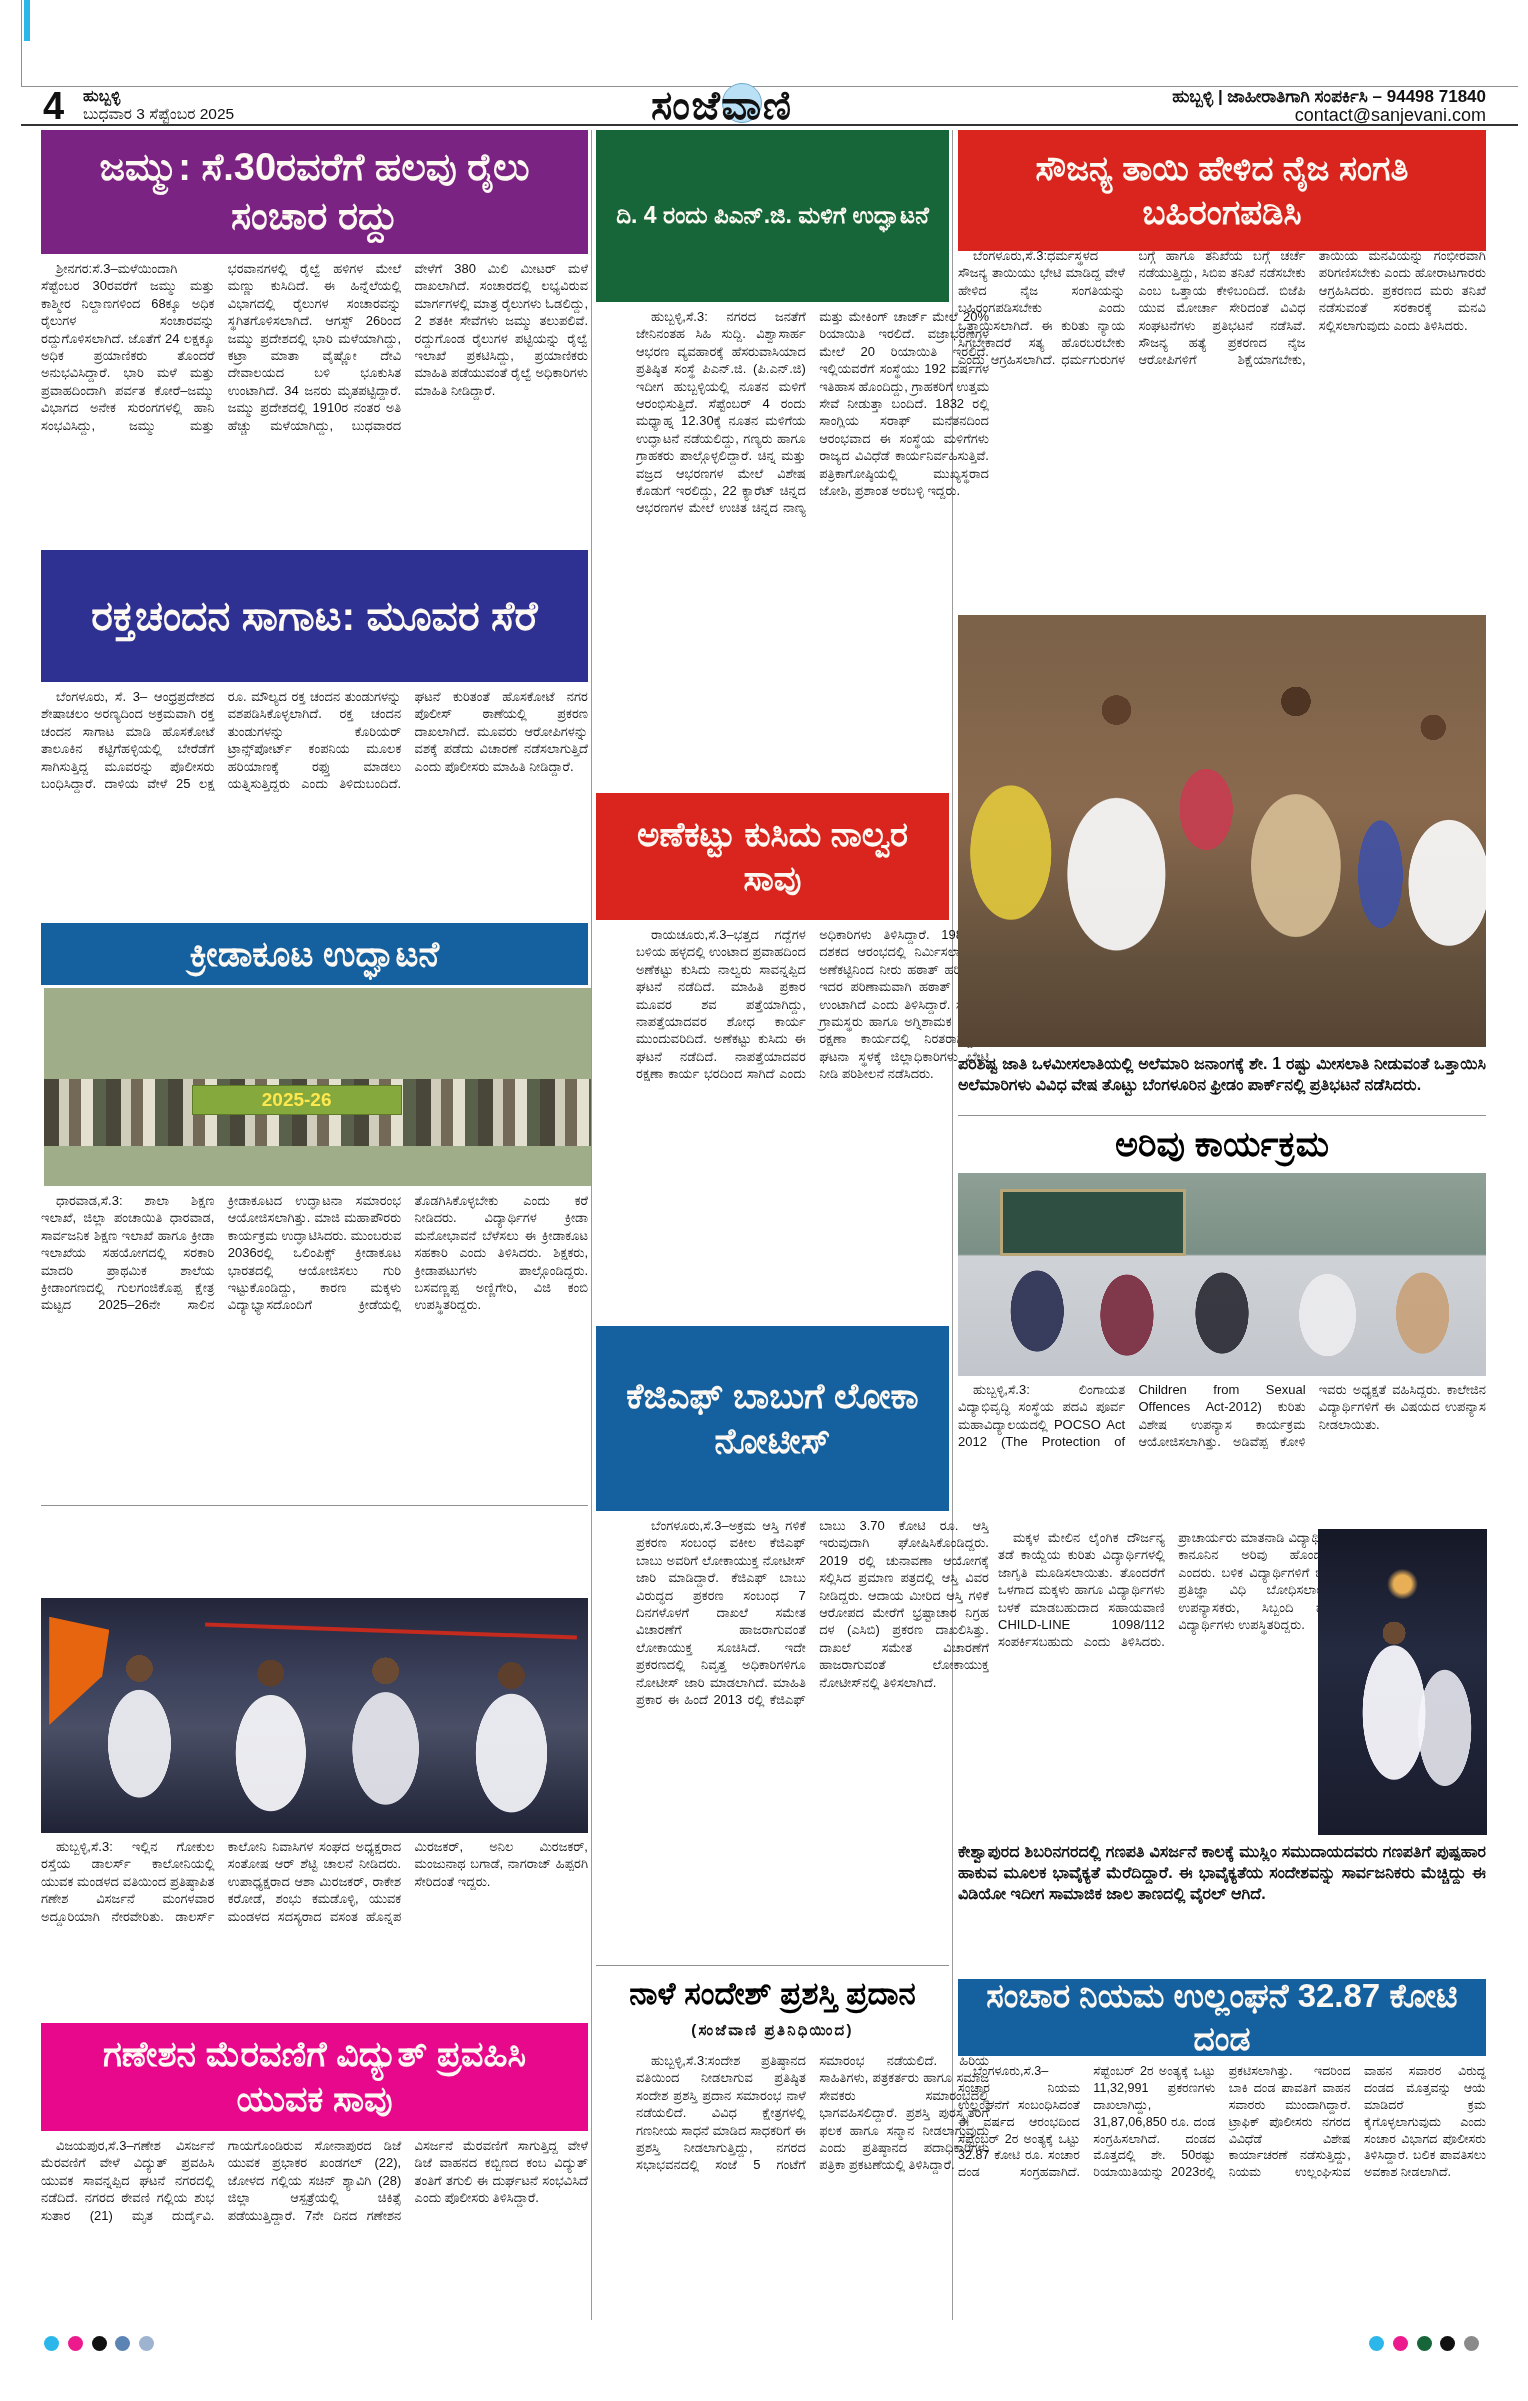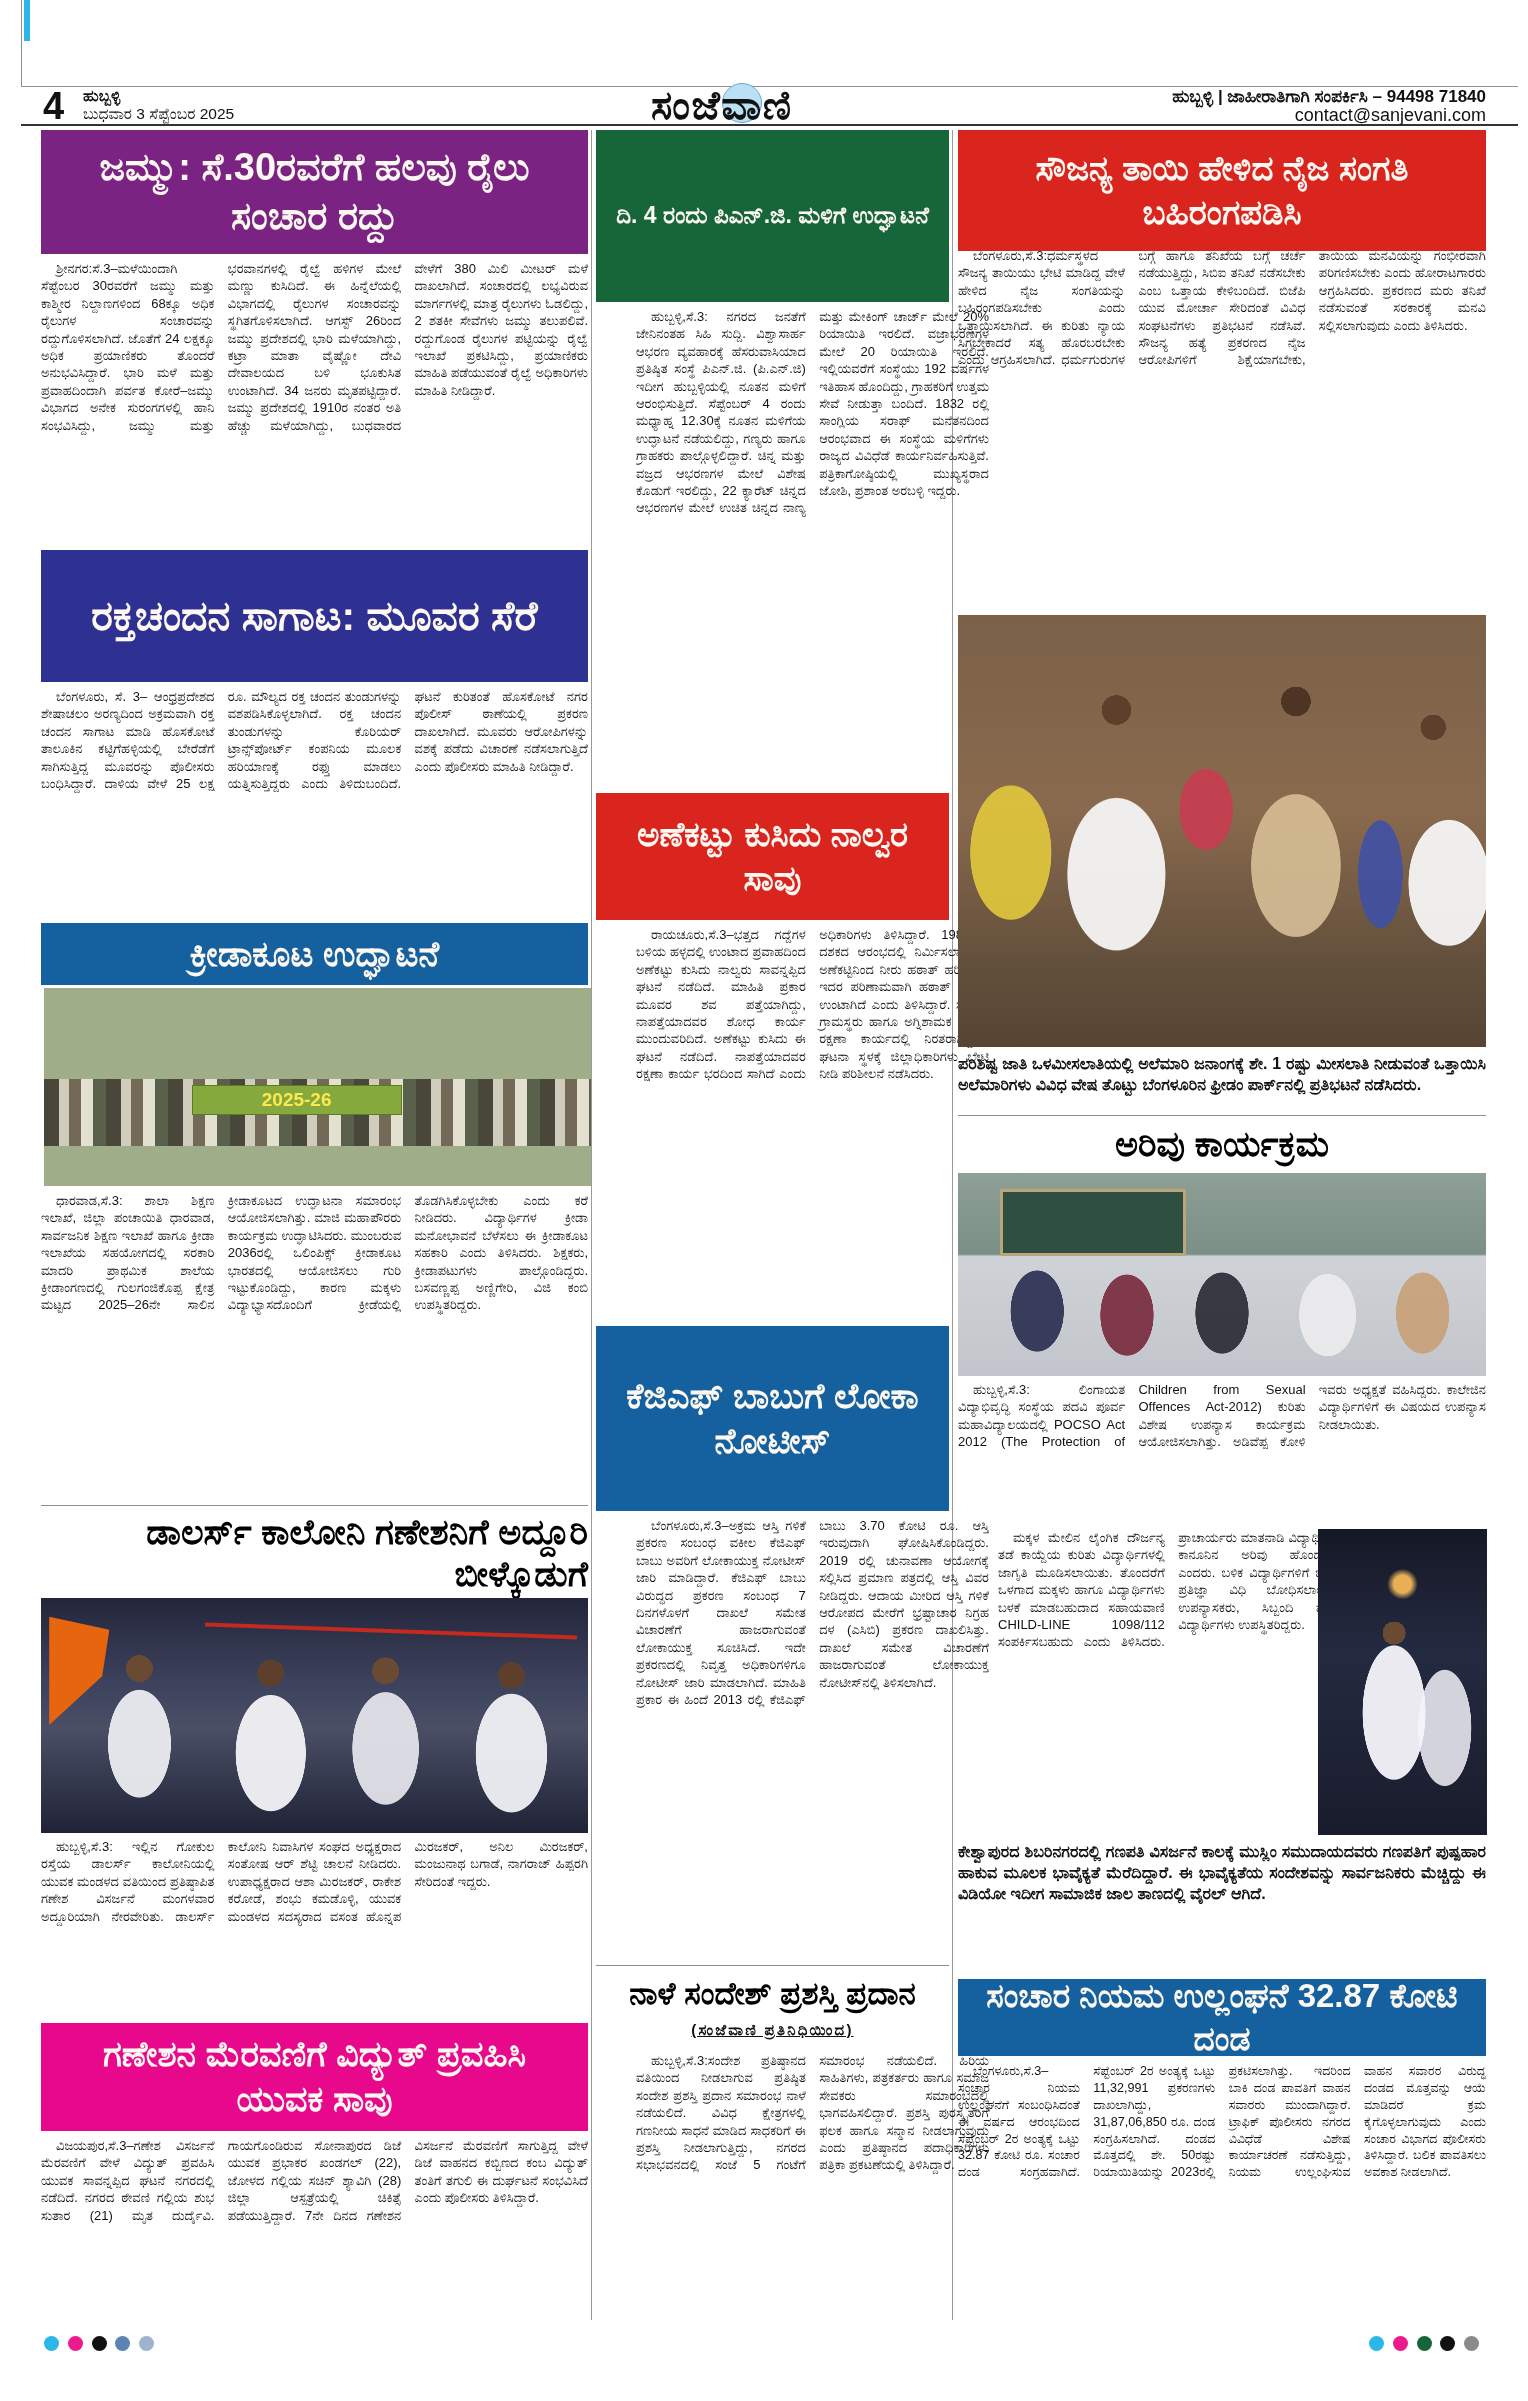--- a/index.html
+++ b/index.html
@@ -117,21 +117,20 @@
 
   <div class="abs box" style="left: 41px; top: 923px; width: 547px; height: 62px; font-size: 35px; background-color: rgb(21, 96, 159);">ಕ್ರೀಡಾಕೂಟ ಉದ್ಘಾಟನೆ</div>
   <div class="abs photo" style="left:44px;top:988px;width:547px;height:198px;">
     <div class="ph-layer ph-kreeda-base"></div>
     <div class="ph-layer ph-kreeda-crowd"></div>
     <div class="ph-banner">2025-26</div>
   </div>
   <div class="abs body-text cols-3" style="left:41px;top:1192px;width:547px;height:313px;">ಧಾರವಾಡ,ಸೆ.3: ಶಾಲಾ ಶಿಕ್ಷಣ ಇಲಾಖೆ, ಜಿಲ್ಲಾ ಪಂಚಾಯಿತಿ ಧಾರವಾಡ, ಸಾರ್ವಜನಿಕ ಶಿಕ್ಷಣ ಇಲಾಖೆ ಹಾಗೂ ಕ್ರೀಡಾ ಇಲಾಖೆಯ ಸಹಯೋಗದಲ್ಲಿ ಸರಕಾರಿ ಮಾದರಿ ಪ್ರಾಥಮಿಕ ಶಾಲೆಯ ಕ್ರೀಡಾಂಗಣದಲ್ಲಿ ಗುಲಗಂಜಿಕೊಪ್ಪ ಕ್ಷೇತ್ರ ಮಟ್ಟದ 2025–26ನೇ ಸಾಲಿನ ಕ್ರೀಡಾಕೂಟದ ಉದ್ಘಾಟನಾ ಸಮಾರಂಭ ಆಯೋಜಿಸಲಾಗಿತ್ತು. ಮಾಜಿ ಮಹಾಪೌರರು ಕಾರ್ಯಕ್ರಮ ಉದ್ಘಾಟಿಸಿದರು. ಮುಂಬರುವ 2036ರಲ್ಲಿ ಒಲಿಂಪಿಕ್ಸ್ ಕ್ರೀಡಾಕೂಟ ಭಾರತದಲ್ಲಿ ಆಯೋಜಿಸಲು ಗುರಿ ಇಟ್ಟುಕೊಂಡಿದ್ದು, ಕಾರಣ ಮಕ್ಕಳು ವಿದ್ಯಾಭ್ಯಾಸದೊಂದಿಗೆ ಕ್ರೀಡೆಯಲ್ಲಿ ತೊಡಗಿಸಿಕೊಳ್ಳಬೇಕು ಎಂದು ಕರೆ ನೀಡಿದರು. ವಿದ್ಯಾರ್ಥಿಗಳ ಕ್ರೀಡಾ ಮನೋಭಾವನೆ ಬೆಳೆಸಲು ಈ ಕ್ರೀಡಾಕೂಟ ಸಹಕಾರಿ ಎಂದು ತಿಳಿಸಿದರು. ಶಿಕ್ಷಕರು, ಕ್ರೀಡಾಪಟುಗಳು ಪಾಲ್ಗೊಂಡಿದ್ದರು. ಬಸವಣ್ಣಪ್ಪ ಅಣ್ಣಿಗೇರಿ, ವಿಜಿ ಕಂಬಿ ಉಪಸ್ಥಿತರಿದ್ದರು.</div>
 
   <div class="abs hrule" style="left:41px;top:1505px;width:547px;"></div>
-  <div class="abs headline-black" style="left:41px;top:1510px;width:547px;height:86px;font-size:35px;">ಡಾಲರ್ಸ್ ಕಾಲೋನಿ ಗಣೇಶನಿಗೆ ಅದ್ದೂರಿ ಬೀಳ್ಕೊಡುಗೆ</div>
   <div class="abs photo" style="left:41px;top:1598px;width:547px;height:235px;">
     <div class="ph-layer ph-dollars-base"></div>
     <div class="ph-layer ph-dollars-people"></div>
     <div class="ph-flag"></div>
     <div class="ph-ribbon"></div>
   </div>
   <div class="abs body-text cols-3" style="left:41px;top:1838px;width:547px;height:180px;">ಹುಬ್ಬಳ್ಳಿ,ಸೆ.3: ಇಲ್ಲಿನ ಗೋಕುಲ ರಸ್ತೆಯ ಡಾಲರ್ಸ್ ಕಾಲೋನಿಯಲ್ಲಿ ಯುವಕ ಮಂಡಳದ ವತಿಯಿಂದ ಪ್ರತಿಷ್ಠಾಪಿತ ಗಣೇಶ ವಿಸರ್ಜನೆ ಮಂಗಳವಾರ ಅದ್ದೂರಿಯಾಗಿ ನೇರವೇರಿತು. ಡಾಲರ್ಸ್ ಕಾಲೋನಿ ನಿವಾಸಿಗಳ ಸಂಘದ ಅಧ್ಯಕ್ಷರಾದ ಸಂತೋಷ ಆರ್ ಶೆಟ್ಟಿ ಚಾಲನೆ ನೀಡಿದರು. ಉಪಾಧ್ಯಕ್ಷರಾದ ಆಶಾ ಮಿರಜಕರ್, ರಾಕೇಶ ಕರೋಡೆ, ಶಂಭು ಕಮಡೊಳ್ಳಿ, ಯುವಕ ಮಂಡಳದ ಸದಸ್ಯರಾದ ವಸಂತ ಹೊನ್ನಪ ಮಿರಜಕರ್, ಅನಿಲ ಮಿರಜಕರ್, ಮಂಜುನಾಥ ಬಗಾಡೆ, ನಾಗರಾಜ್ ಹಿಪ್ಪರಗಿ ಸೇರಿದಂತೆ ಇದ್ದರು.</div>
 
   <div class="abs box" style="left: 41px; top: 2023px; width: 547px; height: 108px; font-size: 35px; background-color: rgb(232, 8, 140);">ಗಣೇಶನ ಮೆರವಣಿಗೆ ವಿದ್ಯುತ್ ಪ್ರವಹಿಸಿ ಯುವಕ ಸಾವು</div>
   <div class="abs body-text cols-3" style="left:41px;top:2137px;width:547px;height:182px;">ವಿಜಯಪುರ,ಸೆ.3–ಗಣೇಶ ವಿಸರ್ಜನೆ ಮೆರವಣಿಗೆ ವೇಳೆ ವಿದ್ಯುತ್ ಪ್ರವಹಿಸಿ ಯುವಕ ಸಾವನ್ನಪ್ಪಿದ ಘಟನೆ ನಗರದಲ್ಲಿ ನಡೆದಿದೆ. ನಗರದ ಠೇವಣಿ ಗಲ್ಲಿಯ ಶುಭ ಸುತಾರ (21) ಮೃತ ದುರ್ದೈವಿ. ಗಾಯಗೊಂಡಿರುವ ಸೋನಾಪುರದ ಡಿಜೆ ಯುವಕ ಪ್ರಭಾಕರ ಖಂಡಗಲ್ (22), ಜೋಳದ ಗಲ್ಲಿಯ ಸಚಿನ್ ಶ್ಯಾವಿಗಿ (28) ಜಿಲ್ಲಾ ಆಸ್ಪತ್ರೆಯಲ್ಲಿ ಚಿಕಿತ್ಸೆ ಪಡೆಯುತ್ತಿದ್ದಾರೆ. 7ನೇ ದಿನದ ಗಣೇಶನ ವಿಸರ್ಜನೆ ಮೆರವಣಿಗೆ ಸಾಗುತ್ತಿದ್ದ ವೇಳೆ ಡಿಜೆ ವಾಹನದ ಕಬ್ಬಿಣದ ಕಂಬ ವಿದ್ಯುತ್ ತಂತಿಗೆ ತಗುಲಿ ಈ ದುರ್ಘಟನೆ ಸಂಭವಿಸಿದೆ ಎಂದು ಪೊಲೀಸರು ತಿಳಿಸಿದ್ದಾರೆ.</div>
@@ -140,21 +139,21 @@
   <div class="abs body-text cols-2" style="left:596px;top:308px;width:353px;height:479px;">ಹುಬ್ಬಳ್ಳಿ,ಸೆ.3: ನಗರದ ಜನತೆಗೆ ಜೇನಿನಂತಹ ಸಿಹಿ ಸುದ್ದಿ. ವಿಶ್ವಾಸಾರ್ಹ ಆಭರಣ ವ್ಯವಹಾರಕ್ಕೆ ಹೆಸರುವಾಸಿಯಾದ ಪ್ರತಿಷ್ಠಿತ ಸಂಸ್ಥೆ ಪಿಎನ್.ಜಿ. (ಪಿ.ಎನ್.ಜಿ) ಇದೀಗ ಹುಬ್ಬಳ್ಳಿಯಲ್ಲಿ ನೂತನ ಮಳಿಗೆ ಆರಂಭಿಸುತ್ತಿದೆ. ಸೆಪ್ಟೆಂಬರ್ 4 ರಂದು ಮಧ್ಯಾಹ್ನ 12.30ಕ್ಕೆ ನೂತನ ಮಳಿಗೆಯ ಉದ್ಘಾಟನೆ ನಡೆಯಲಿದ್ದು, ಗಣ್ಯರು ಹಾಗೂ ಗ್ರಾಹಕರು ಪಾಲ್ಗೊಳ್ಳಲಿದ್ದಾರೆ. ಚಿನ್ನ ಮತ್ತು ವಜ್ರದ ಆಭರಣಗಳ ಮೇಲೆ ವಿಶೇಷ ಕೊಡುಗೆ ಇರಲಿದ್ದು, 22 ಕ್ಯಾರೆಟ್ ಚಿನ್ನದ ಆಭರಣಗಳ ಮೇಲೆ ಉಚಿತ ಚಿನ್ನದ ನಾಣ್ಯ ಮತ್ತು ಮೇಕಿಂಗ್ ಚಾರ್ಜ್ ಮೇಲೆ 20% ರಿಯಾಯಿತಿ ಇರಲಿದೆ. ವಜ್ರಾಭರಣಗಳ ಮೇಲೆ 20 ರಿಯಾಯಿತಿ ಇರಲಿದೆ. ಇಲ್ಲಿಯವರೆಗೆ ಸಂಸ್ಥೆಯು 192 ವರ್ಷಗಳ ಇತಿಹಾಸ ಹೊಂದಿದ್ದು, ಗ್ರಾಹಕರಿಗೆ ಉತ್ತಮ ಸೇವೆ ನೀಡುತ್ತಾ ಬಂದಿದೆ. 1832 ರಲ್ಲಿ ಸಾಂಗ್ಲಿಯ ಸರಾಫ್ ಮನೆತನದಿಂದ ಆರಂಭವಾದ ಈ ಸಂಸ್ಥೆಯ ಮಳಿಗೆಗಳು ರಾಜ್ಯದ ವಿವಿಧೆಡೆ ಕಾರ್ಯನಿರ್ವಹಿಸುತ್ತಿವೆ. ಪತ್ರಿಕಾಗೋಷ್ಠಿಯಲ್ಲಿ ಮುಖ್ಯಸ್ಥರಾದ ಜೋಶಿ, ಪ್ರಶಾಂತ ಅರಬಳ್ಳಿ ಇದ್ದರು.</div>
 
   <div class="abs box" style="left: 596px; top: 793px; width: 353px; height: 127px; font-size: 34px; background-color: rgb(217, 37, 29);">ಅಣೆಕಟ್ಟು ಕುಸಿದು ನಾಲ್ವರ ಸಾವು</div>
   <div class="abs body-text cols-2" style="left:596px;top:926px;width:353px;height:395px;">ರಾಯಚೂರು,ಸೆ.3–ಭತ್ತದ ಗದ್ದೆಗಳ ಬಳಿಯ ಹಳ್ಳದಲ್ಲಿ ಉಂಟಾದ ಪ್ರವಾಹದಿಂದ ಅಣೆಕಟ್ಟು ಕುಸಿದು ನಾಲ್ವರು ಸಾವನ್ನಪ್ಪಿದ ಘಟನೆ ನಡೆದಿದೆ. ಮಾಹಿತಿ ಪ್ರಕಾರ ಮೂವರ ಶವ ಪತ್ತೆಯಾಗಿದ್ದು, ನಾಪತ್ತೆಯಾದವರ ಶೋಧ ಕಾರ್ಯ ಮುಂದುವರಿದಿದೆ. ಅಣೆಕಟ್ಟು ಕುಸಿದು ಈ ಘಟನೆ ನಡೆದಿದೆ. ನಾಪತ್ತೆಯಾದವರ ರಕ್ಷಣಾ ಕಾರ್ಯ ಭರದಿಂದ ಸಾಗಿದೆ ಎಂದು ಅಧಿಕಾರಿಗಳು ತಿಳಿಸಿದ್ದಾರೆ. 1980 ರ ದಶಕದ ಆರಂಭದಲ್ಲಿ ನಿರ್ಮಿಸಲಾದ ಈ ಅಣೆಕಟ್ಟಿನಿಂದ ನೀರು ಹಠಾತ್ ಹರಿಯಿತು, ಇದರ ಪರಿಣಾಮವಾಗಿ ಹಠಾತ್ ಪ್ರವಾಹ ಉಂಟಾಗಿದೆ ಎಂದು ತಿಳಿಸಿದ್ದಾರೆ. ಸ್ಥಳೀಯ ಗ್ರಾಮಸ್ಥರು ಹಾಗೂ ಅಗ್ನಿಶಾಮಕ ಸಿಬ್ಬಂದಿ ರಕ್ಷಣಾ ಕಾರ್ಯದಲ್ಲಿ ನಿರತರಾಗಿದ್ದಾರೆ. ಘಟನಾ ಸ್ಥಳಕ್ಕೆ ಜಿಲ್ಲಾಧಿಕಾರಿಗಳು ಭೇಟಿ ನೀಡಿ ಪರಿಶೀಲನೆ ನಡೆಸಿದರು.</div>
 
   <div class="abs box" style="left: 596px; top: 1326px; width: 353px; height: 185px; font-size: 35px; background-color: rgb(21, 96, 159);">ಕೆಜಿಎಫ್ ಬಾಬುಗೆ ಲೋಕಾ ನೋಟೀಸ್</div>
   <div class="abs body-text cols-2" style="left:596px;top:1517px;width:353px;height:444px;">ಬೆಂಗಳೂರು,ಸೆ.3–ಅಕ್ರಮ ಆಸ್ತಿ ಗಳಿಕೆ ಪ್ರಕರಣ ಸಂಬಂಧ ವಕೀಲ ಕೆಜಿಎಫ್ ಬಾಬು ಅವರಿಗೆ ಲೋಕಾಯುಕ್ತ ನೋಟೀಸ್ ಜಾರಿ ಮಾಡಿದ್ದಾರೆ. ಕೆಜಿಎಫ್ ಬಾಬು ವಿರುದ್ಧದ ಪ್ರಕರಣ ಸಂಬಂಧ 7 ದಿನಗಳೊಳಗೆ ದಾಖಲೆ ಸಮೇತ ವಿಚಾರಣೆಗೆ ಹಾಜರಾಗುವಂತೆ ಲೋಕಾಯುಕ್ತ ಸೂಚಿಸಿದೆ. ಇದೇ ಪ್ರಕರಣದಲ್ಲಿ ನಿವೃತ್ತ ಅಧಿಕಾರಿಗಳಿಗೂ ನೋಟೀಸ್ ಜಾರಿ ಮಾಡಲಾಗಿದೆ. ಮಾಹಿತಿ ಪ್ರಕಾರ ಈ ಹಿಂದೆ 2013 ರಲ್ಲಿ ಕೆಜಿಎಫ್ ಬಾಬು 3.70 ಕೋಟಿ ರೂ. ಆಸ್ತಿ ಇರುವುದಾಗಿ ಘೋಷಿಸಿಕೊಂಡಿದ್ದರು. 2019 ರಲ್ಲಿ ಚುನಾವಣಾ ಆಯೋಗಕ್ಕೆ ಸಲ್ಲಿಸಿದ ಪ್ರಮಾಣ ಪತ್ರದಲ್ಲಿ ಆಸ್ತಿ ವಿವರ ನೀಡಿದ್ದರು. ಆದಾಯ ಮೀರಿದ ಆಸ್ತಿ ಗಳಿಕೆ ಆರೋಪದ ಮೇರೆಗೆ ಭ್ರಷ್ಟಾಚಾರ ನಿಗ್ರಹ ದಳ (ಎಸಿಬಿ) ಪ್ರಕರಣ ದಾಖಲಿಸಿತ್ತು. ದಾಖಲೆ ಸಮೇತ ವಿಚಾರಣೆಗೆ ಹಾಜರಾಗುವಂತೆ ಲೋಕಾಯುಕ್ತ ನೋಟೀಸ್‌ನಲ್ಲಿ ತಿಳಿಸಲಾಗಿದೆ.</div>
 
   <div class="abs hrule" style="left:596px;top:1965px;width:353px;"></div>
   <div class="abs headline-black" style="left:596px;top:1971px;width:353px;height:46px;font-size:31px;">ನಾಳೆ ಸಂದೇಶ್ ಪ್ರಶಸ್ತಿ ಪ್ರದಾನ</div>
-  <div class="abs byline" style="left:596px;top:2021px;width:353px;text-decoration:underline;">(ಸಂಜೆವಾಣಿ ಪ್ರತಿನಿಧಿಯಿಂದ)</div>
+  <div class="abs byline" style="left:596px;top:2021px;width:353px;">(ಸಂಜೆವಾಣಿ ಪ್ರತಿನಿಧಿಯಿಂದ)</div>
   <div class="abs body-text cols-2" style="left:596px;top:2052px;width:353px;height:266px;">ಹುಬ್ಬಳ್ಳಿ,ಸೆ.3:ಸಂದೇಶ ಪ್ರತಿಷ್ಠಾನದ ವತಿಯಿಂದ ನೀಡಲಾಗುವ ಪ್ರತಿಷ್ಠಿತ ಸಂದೇಶ ಪ್ರಶಸ್ತಿ ಪ್ರದಾನ ಸಮಾರಂಭ ನಾಳೆ ನಡೆಯಲಿದೆ. ವಿವಿಧ ಕ್ಷೇತ್ರಗಳಲ್ಲಿ ಗಣನೀಯ ಸಾಧನೆ ಮಾಡಿದ ಸಾಧಕರಿಗೆ ಈ ಪ್ರಶಸ್ತಿ ನೀಡಲಾಗುತ್ತಿದ್ದು, ನಗರದ ಸಭಾಭವನದಲ್ಲಿ ಸಂಜೆ 5 ಗಂಟೆಗೆ ಸಮಾರಂಭ ನಡೆಯಲಿದೆ. ಹಿರಿಯ ಸಾಹಿತಿಗಳು, ಪತ್ರಕರ್ತರು ಹಾಗೂ ಸಮಾಜ ಸೇವಕರು ಸಮಾರಂಭದಲ್ಲಿ ಭಾಗವಹಿಸಲಿದ್ದಾರೆ. ಪ್ರಶಸ್ತಿ ಪುರಸ್ಕೃತರಿಗೆ ಫಲಕ ಹಾಗೂ ಸನ್ಮಾನ ನೀಡಲಾಗುವುದು ಎಂದು ಪ್ರತಿಷ್ಠಾನದ ಪದಾಧಿಕಾರಿಗಳು ಪತ್ರಿಕಾ ಪ್ರಕಟಣೆಯಲ್ಲಿ ತಿಳಿಸಿದ್ದಾರೆ.</div>
 
   <div class="abs box" style="left: 958px; top: 130px; width: 528px; height: 121px; font-size: 34px; background-color: rgb(217, 37, 29);">ಸೌಜನ್ಯ ತಾಯಿ ಹೇಳಿದ ನೈಜ ಸಂಗತಿ ಬಹಿರಂಗಪಡಿಸಿ</div>
   <div class="abs body-text cols-3" style="left:958px;top:247px;width:528px;height:365px;">ಬೆಂಗಳೂರು,ಸೆ.3:ಧರ್ಮಸ್ಥಳದ ಸೌಜನ್ಯ ತಾಯಿಯು ಭೇಟಿ ಮಾಡಿದ್ದ ವೇಳೆ ಹೇಳಿದ ನೈಜ ಸಂಗತಿಯನ್ನು ಬಹಿರಂಗಪಡಿಸಬೇಕು ಎಂದು ಒತ್ತಾಯಿಸಲಾಗಿದೆ. ಈ ಕುರಿತು ನ್ಯಾಯ ಸಿಗಬೇಕಾದರೆ ಸತ್ಯ ಹೊರಬರಬೇಕು ಎಂದು ಆಗ್ರಹಿಸಲಾಗಿದೆ. ಧರ್ಮಗುರುಗಳ ಬಗ್ಗೆ ಹಾಗೂ ತನಿಖೆಯ ಬಗ್ಗೆ ಚರ್ಚೆ ನಡೆಯುತ್ತಿದ್ದು, ಸಿಬಿಐ ತನಿಖೆ ನಡೆಸಬೇಕು ಎಂಬ ಒತ್ತಾಯ ಕೇಳಿಬಂದಿದೆ. ಬಿಜೆಪಿ ಯುವ ಮೋರ್ಚಾ ಸೇರಿದಂತೆ ವಿವಿಧ ಸಂಘಟನೆಗಳು ಪ್ರತಿಭಟನೆ ನಡೆಸಿವೆ. ಸೌಜನ್ಯ ಹತ್ಯೆ ಪ್ರಕರಣದ ನೈಜ ಆರೋಪಿಗಳಿಗೆ ಶಿಕ್ಷೆಯಾಗಬೇಕು, ತಾಯಿಯ ಮನವಿಯನ್ನು ಗಂಭೀರವಾಗಿ ಪರಿಗಣಿಸಬೇಕು ಎಂದು ಹೋರಾಟಗಾರರು ಆಗ್ರಹಿಸಿದರು. ಪ್ರಕರಣದ ಮರು ತನಿಖೆ ನಡೆಸುವಂತೆ ಸರಕಾರಕ್ಕೆ ಮನವಿ ಸಲ್ಲಿಸಲಾಗುವುದು ಎಂದು ತಿಳಿಸಿದರು.</div>
 
   <div class="abs photo" style="left:958px;top:615px;width:528px;height:432px;">
     <div class="ph-layer ph-protest-base"></div>
     <div class="ph-layer ph-protest-people"></div>
   </div>
   <div class="abs caption" style="left:958px;top:1053px;width:528px;height:62px;">ಪರಿಶಿಷ್ಟ ಜಾತಿ ಒಳಮೀಸಲಾತಿಯಲ್ಲಿ ಅಲೆಮಾರಿ ಜನಾಂಗಕ್ಕೆ ಶೇ. 1 ರಷ್ಟು ಮೀಸಲಾತಿ ನೀಡುವಂತೆ ಒತ್ತಾಯಿಸಿ ಅಲೆಮಾರಿಗಳು ವಿವಿಧ ವೇಷ ತೊಟ್ಟು ಬೆಂಗಳೂರಿನ ಫ್ರೀಡಂ ಪಾರ್ಕ್‌ನಲ್ಲಿ ಪ್ರತಿಭಟನೆ ನಡೆಸಿದರು.</div>

